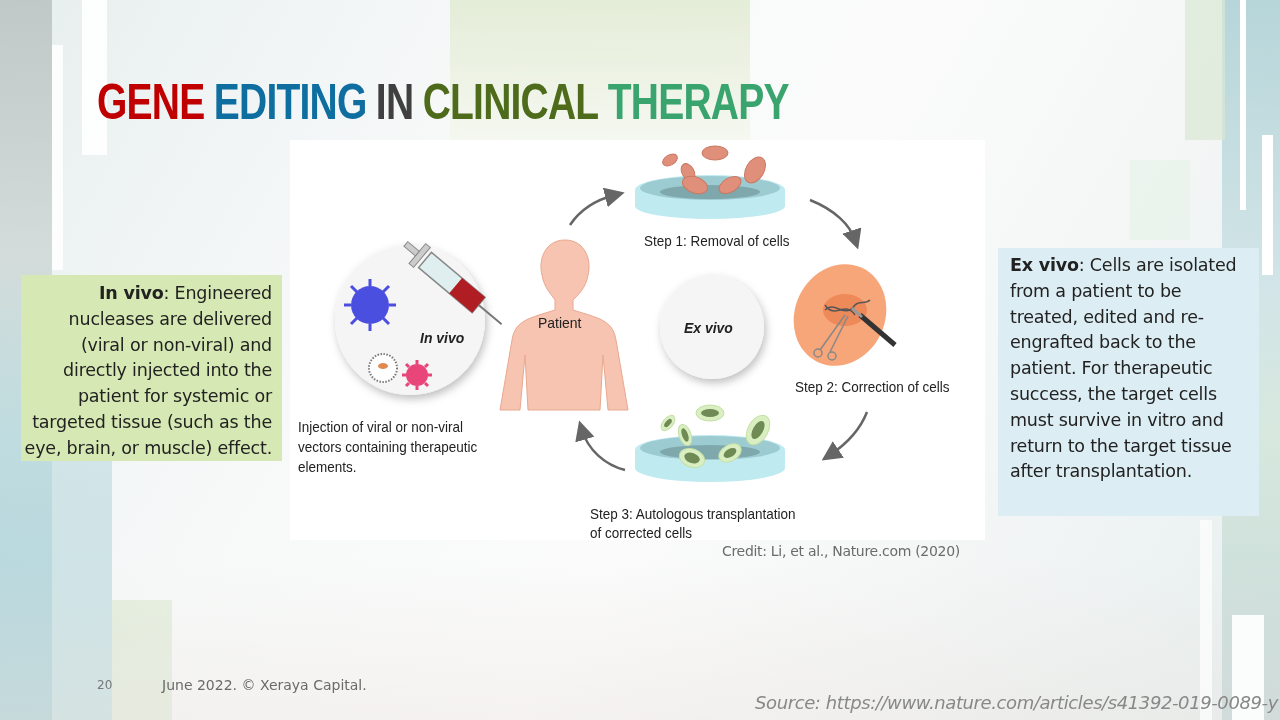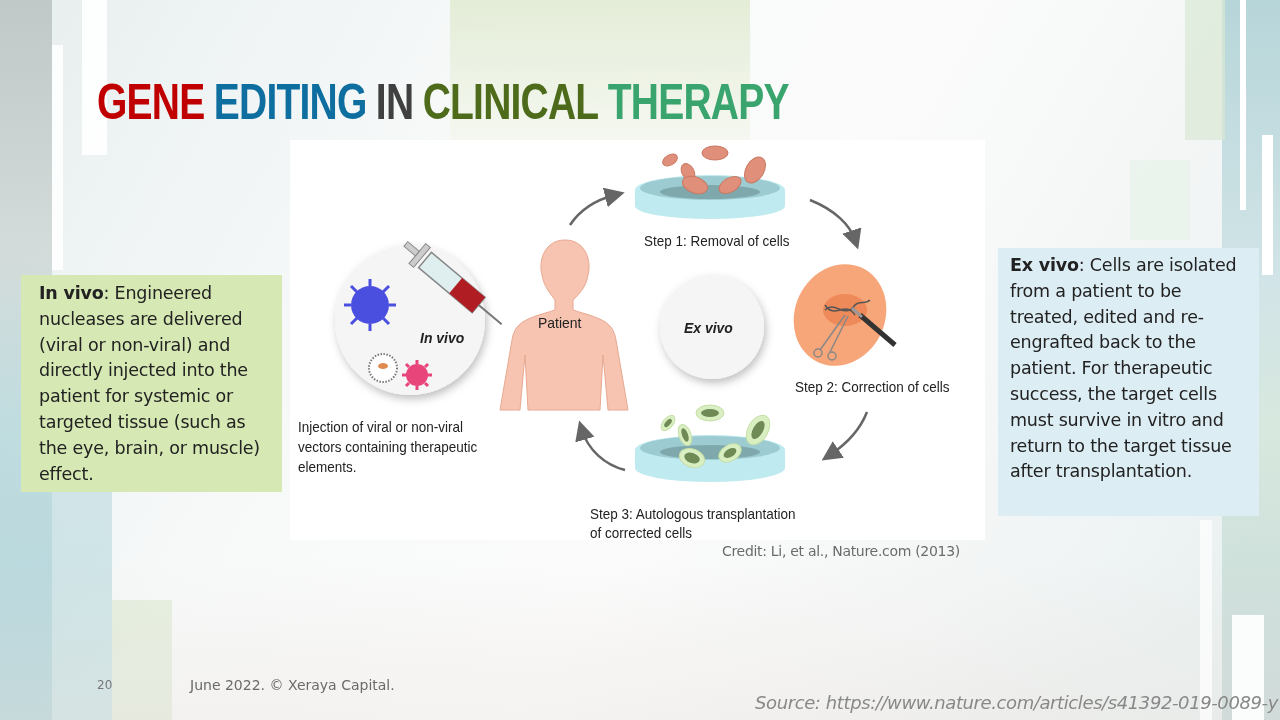--- a/index.html
+++ b/index.html
@@ -38,34 +38,34 @@
     transform: scaleX(0.78); transform-origin: left center;
     white-space: nowrap; text-transform: uppercase;
   }
   .title span { margin-right: 12px; }
 
   .info-box {
     position: absolute; font-family: "DejaVu Sans", sans-serif; font-size: 17.5px;
     line-height: 25.8px; color: #222; letter-spacing: -0.2px;
   }
   .info-box b { font-weight: bold; }
-  .invivo-box { left: 21px; top: 275px; width: 261px; height: 217px; background: #d6e8b3;
-    padding: 6px 10px 0 18px; }
+  .invivo-box { left: 21px; top: 275px; width: 261px; height: 186px; background: #d6e8b3;
+    text-align: right; padding: 6px 10px 0 2px; }
   .exvivo-box { left: 998px; top: 248px; width: 261px; height: 268px; background: #dcedf3;
     text-align: left; padding: 5px 8px 0 12px; }
 
   .figure { position: absolute; left: 290px; top: 140px; width: 695px; height: 400px; background: #ffffff; }
   .fig-text { position: absolute; font-family: "Liberation Sans", sans-serif; color: #222; font-size: 14.5px;
     line-height: 19px; white-space: nowrap; transform: scaleX(0.93); transform-origin: left top; }
   .credit { position: absolute; left: 722px; top: 543px; font-family: "DejaVu Sans", sans-serif;
     font-size: 14px; color: #6b6b6b; white-space: nowrap; letter-spacing: -0.3px; }
 
   .footer-num { position: absolute; left: 97px; top: 678px; font-family: "DejaVu Sans", sans-serif;
     font-size: 12px; color: #777; }
-  .footer-copy { position: absolute; left: 190px; top: 677px; font-family: "DejaVu Sans", sans-serif;
+  .footer-copy { position: absolute; left: 162px; top: 677px; font-family: "DejaVu Sans", sans-serif;
     font-size: 14px; color: #6a6a6a; white-space: nowrap; }
   .source { position: absolute; left: 755px; top: 692px; font-family: "DejaVu Sans", sans-serif;
     font-style: italic; font-size: 18px; color: #888; white-space: nowrap; letter-spacing: -0.4px; }
 </style>
 </head>
 <body>
 
 <div class="bg-layer bg-left-strip"></div>
 <div class="bg-layer bg-left-strip2"></div>
 <div class="bg-layer bg-left-green"></div>
@@ -221,17 +221,17 @@
   <span class="fig-text" style="left:394px;top:178px;font-style:italic;font-weight:bold;font-size:15px;">Ex vivo</span>
   <span class="fig-text" style="left:354px;top:92px;">Step 1: Removal of cells</span>
   <span class="fig-text" style="left:505px;top:238px;">Step 2: Correction of cells</span>
   <span class="fig-text" style="left:300px;top:365px;">Step 3: Autologous transplantation</span>
   <span class="fig-text" style="left:300px;top:384px;">of corrected cells</span>
   <span class="fig-text" style="left:8px;top:278px;">Injection of viral or non-viral</span>
   <span class="fig-text" style="left:8px;top:298px;">vectors containing therapeutic</span>
   <span class="fig-text" style="left:8px;top:318px;">elements.</span>
 </div>
 
-<div class="credit">Credit: Li, et al., Nature.com (2013)</div>
+<div class="credit">Credit: Li, et al., Nature.com (2020)</div>
 
 <div class="footer-num">20</div>
 <div class="footer-copy">June 2022. © Xeraya Capital.</div>
 <div class="source">Source: https://www.nature.com/articles/s41392-019-0089-y</div>
 
 </body></html>

